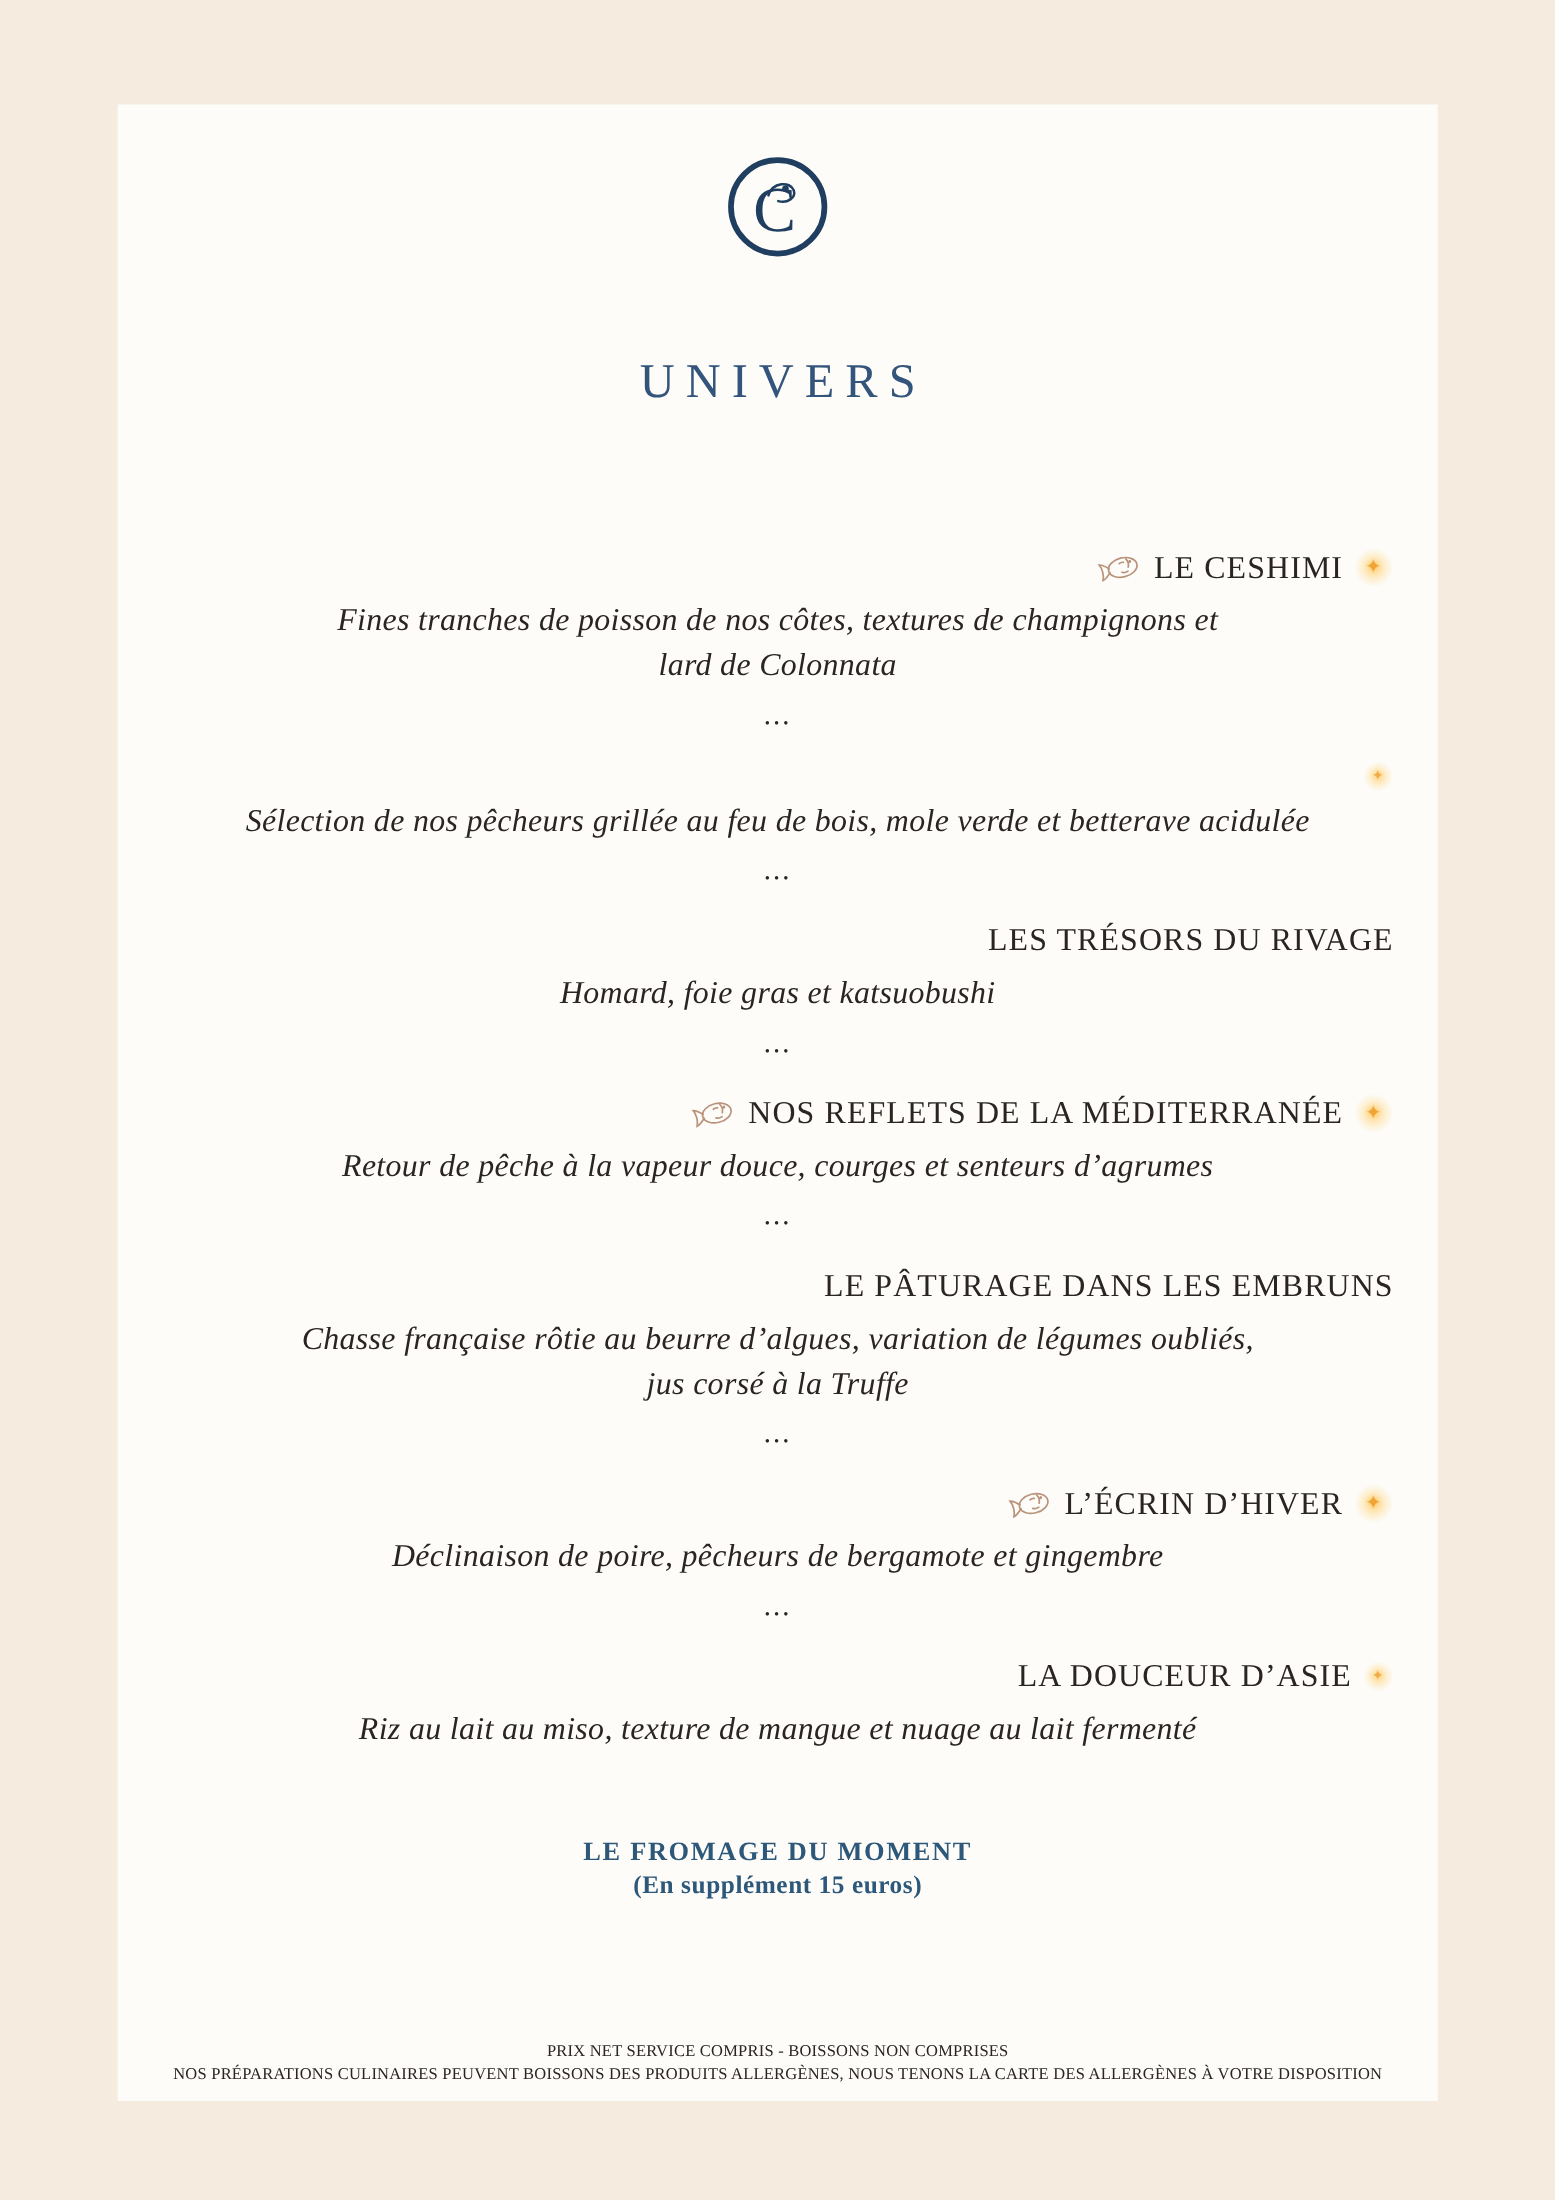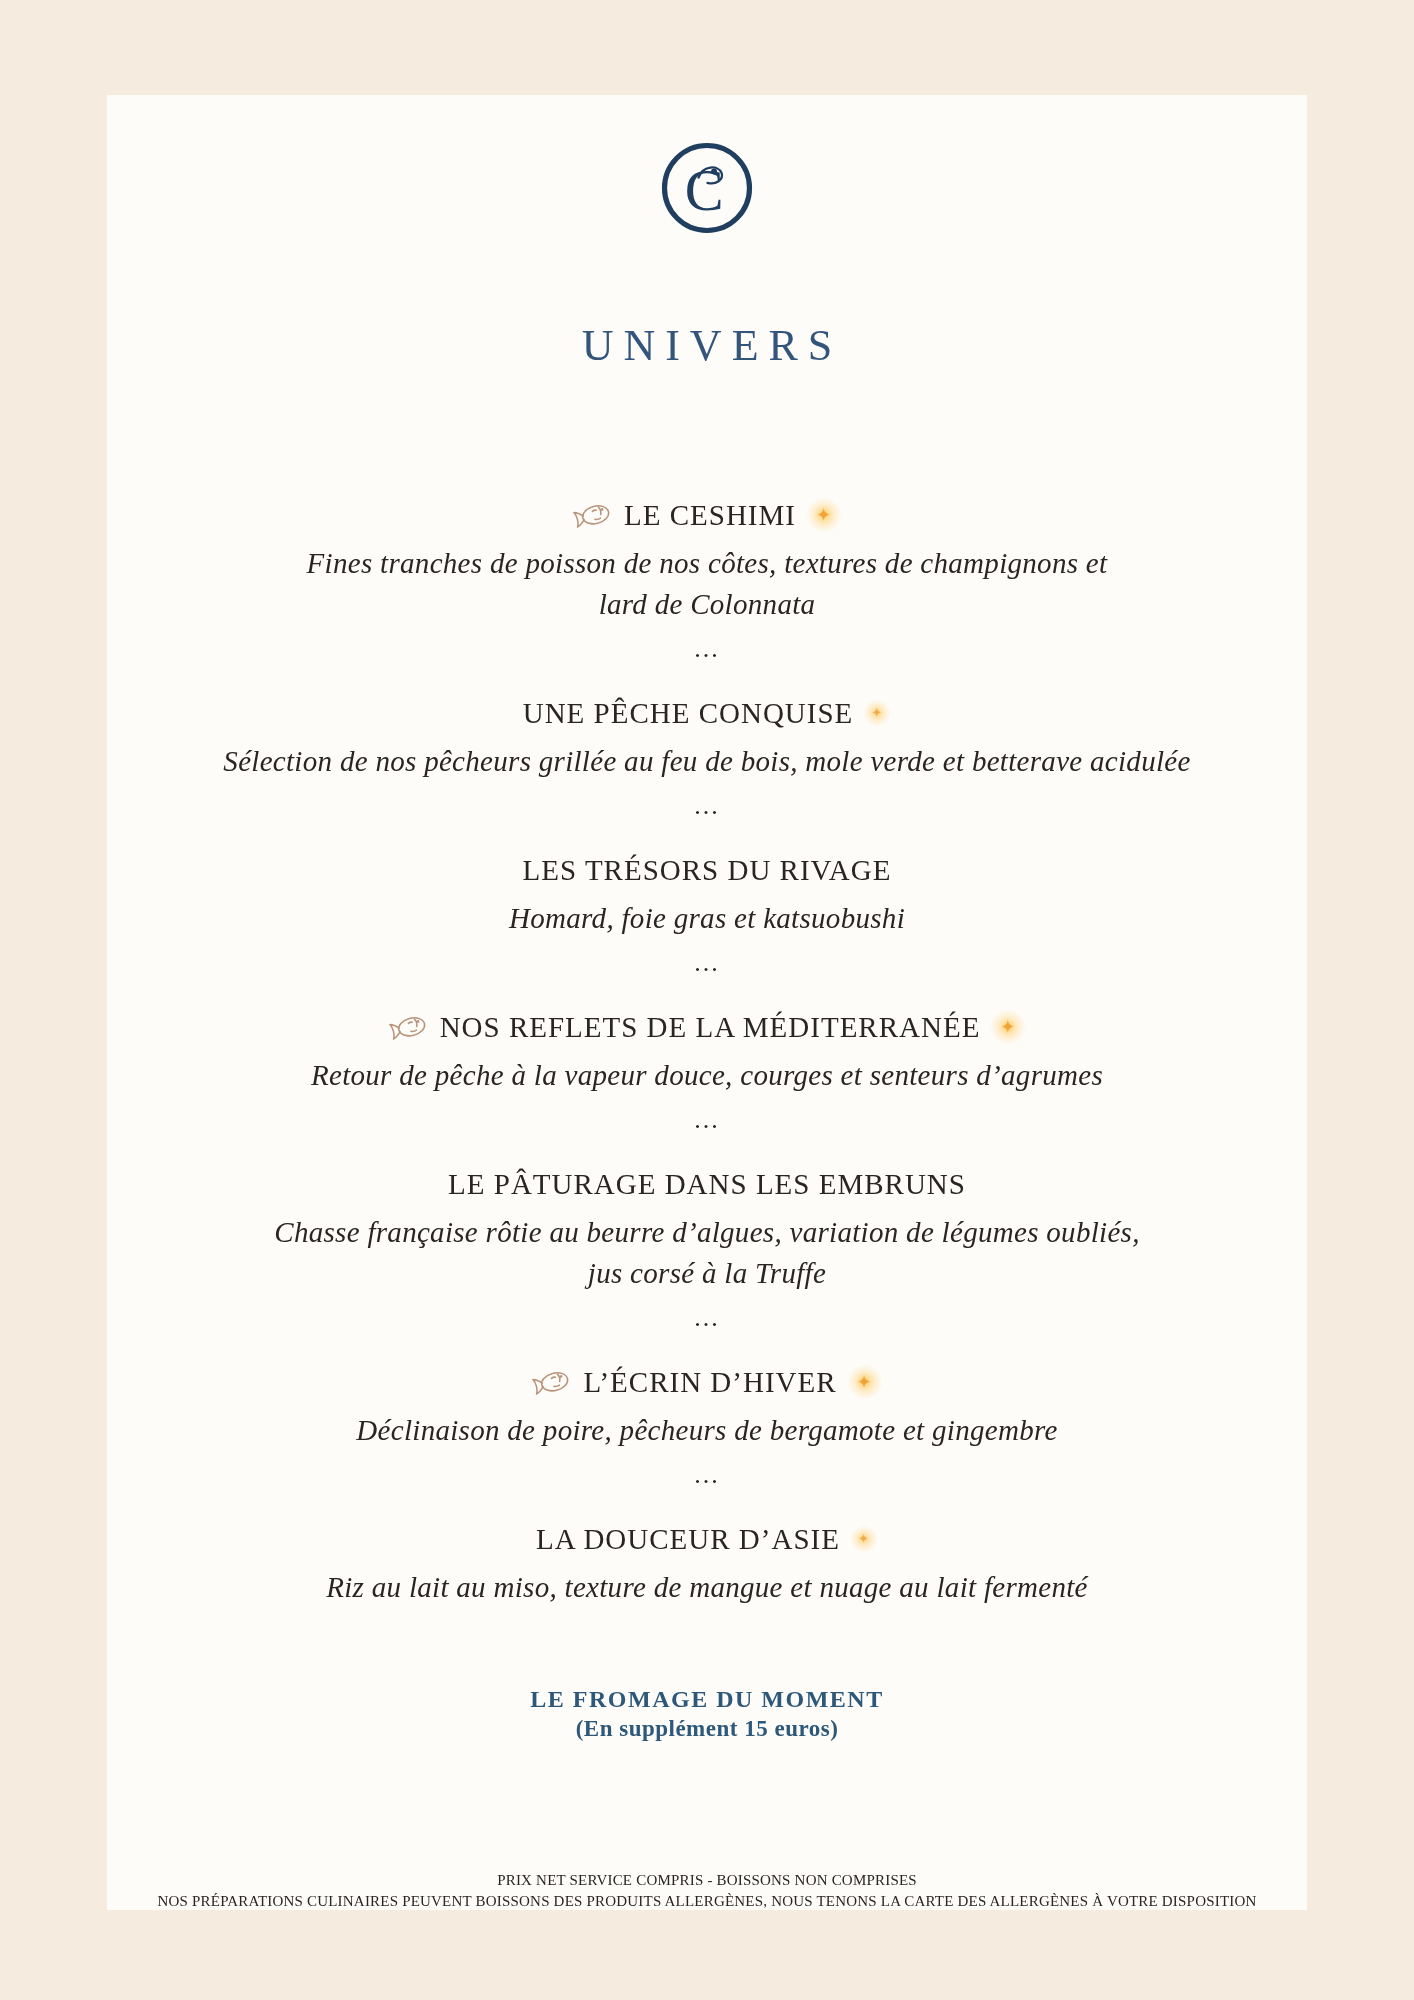--- a/index.html
+++ b/index.html
@@ -18,21 +18,21 @@
   .logo{margin-top:46px;color:var(--navy,#1f3e60);}
   .logo svg{display:inline-block;}
   .page-title{
     margin:78px 0 0 0;padding-left:10px;
     font-size:44px;font-weight:400;line-height:58px;
     letter-spacing:10px;color:var(--title,#33557c);
   }
   .menu{margin-top:118px;}
   .dish{margin:0 40px 24px 40px;}
   .dish-title{
-    margin:0;display:flex;justify-content:center;align-items:center;gap:10px;
+    margin:0;display:flex;justify-content:flex-end;align-items:center;gap:10px;
     font-size:29px;font-weight:400;line-height:44px;letter-spacing:1px;
     color:var(--text,#2a2522);
   }
   .fish{display:inline-flex;color:var(--fish,#b9937a);}
   .sparkle{
     position:relative;width:36px;height:36px;display:inline-flex;
     align-items:center;justify-content:center;
   }
   .sparkle::before{
     content:"";position:absolute;inset:0;border-radius:50%;
@@ -95,21 +95,20 @@
               <span class="sparkle-glyph">✦</span>
             </span>
     </h3>
     <p class="dish-desc">Fines tranches de poisson de nos côtes, textures de champignons et<br>lard de Colonnata</p>
     <div class="dots">...</div>
   </section>
 
   <section class="dish">
     <h3 class="dish-title">
 
-      <span class="dish-name">UNE PÊCHE CONQUISE</span>
       <span class="sparkle soft">
               <span class="sparkle-glyph">✦</span>
             </span>
     </h3>
     <p class="dish-desc">Sélection de nos pêcheurs grillée au feu de bois, mole verde et betterave acidulée</p>
     <div class="dots">...</div>
   </section>
 
   <section class="dish">
     <h3 class="dish-title">

